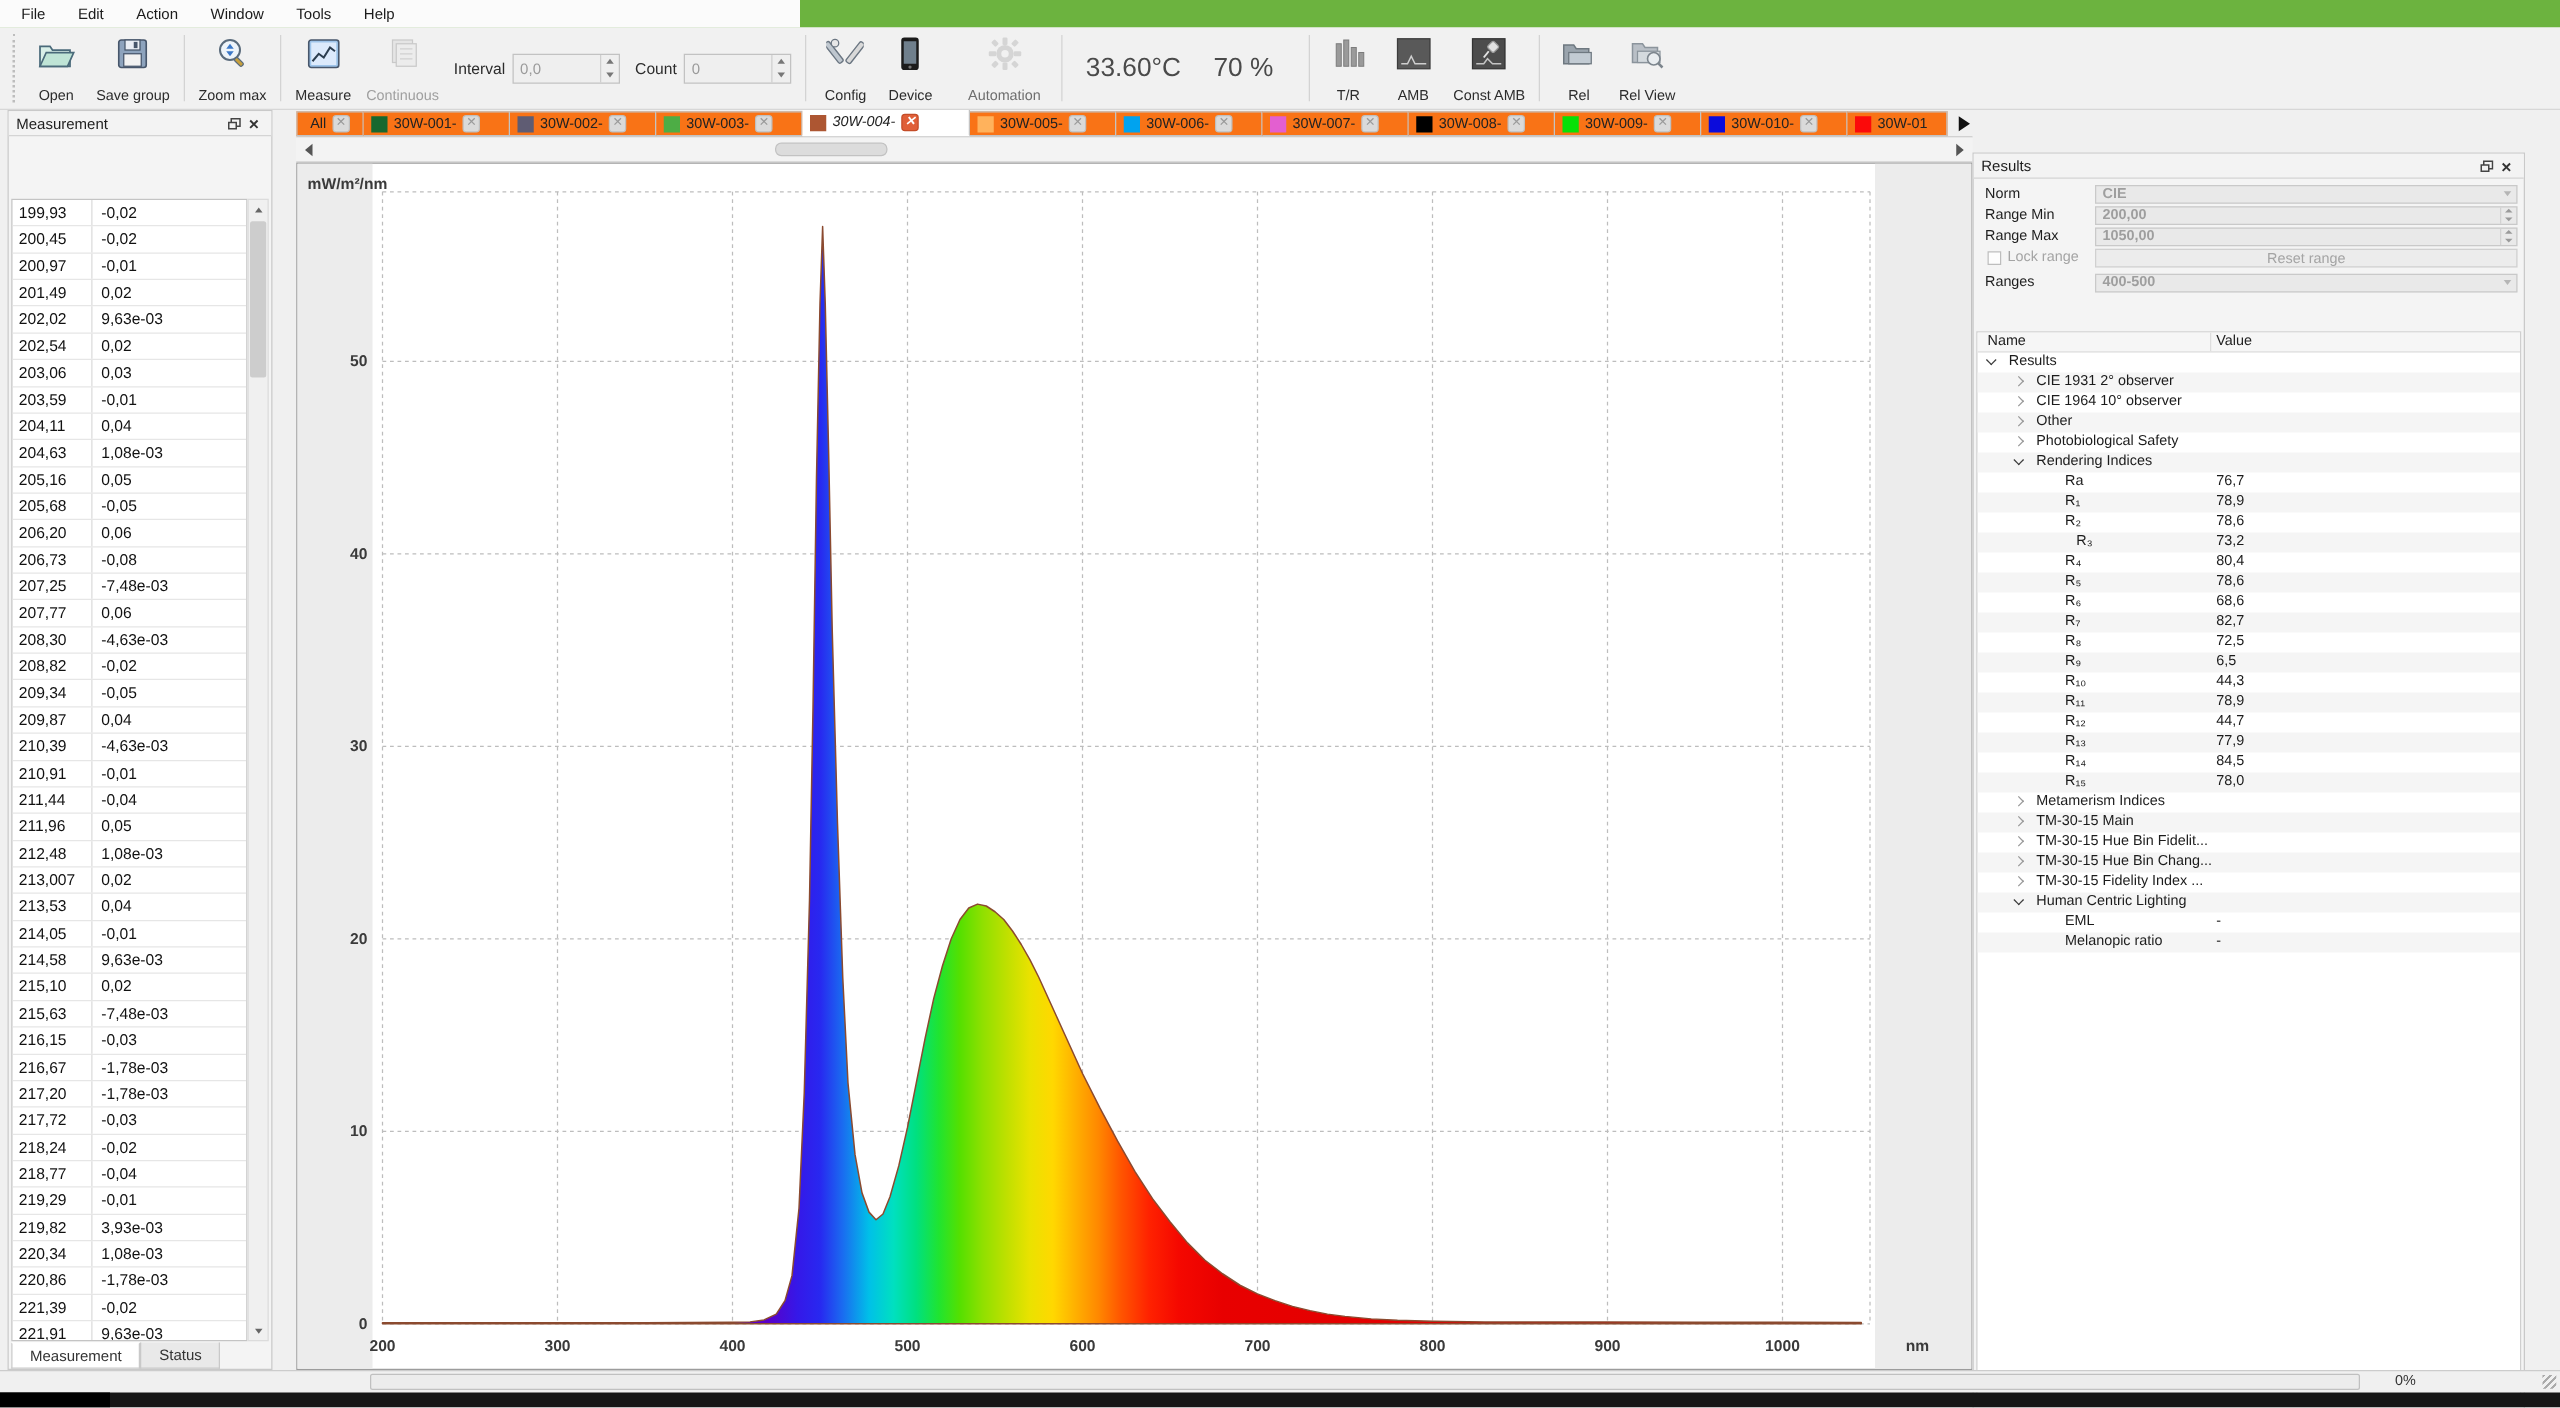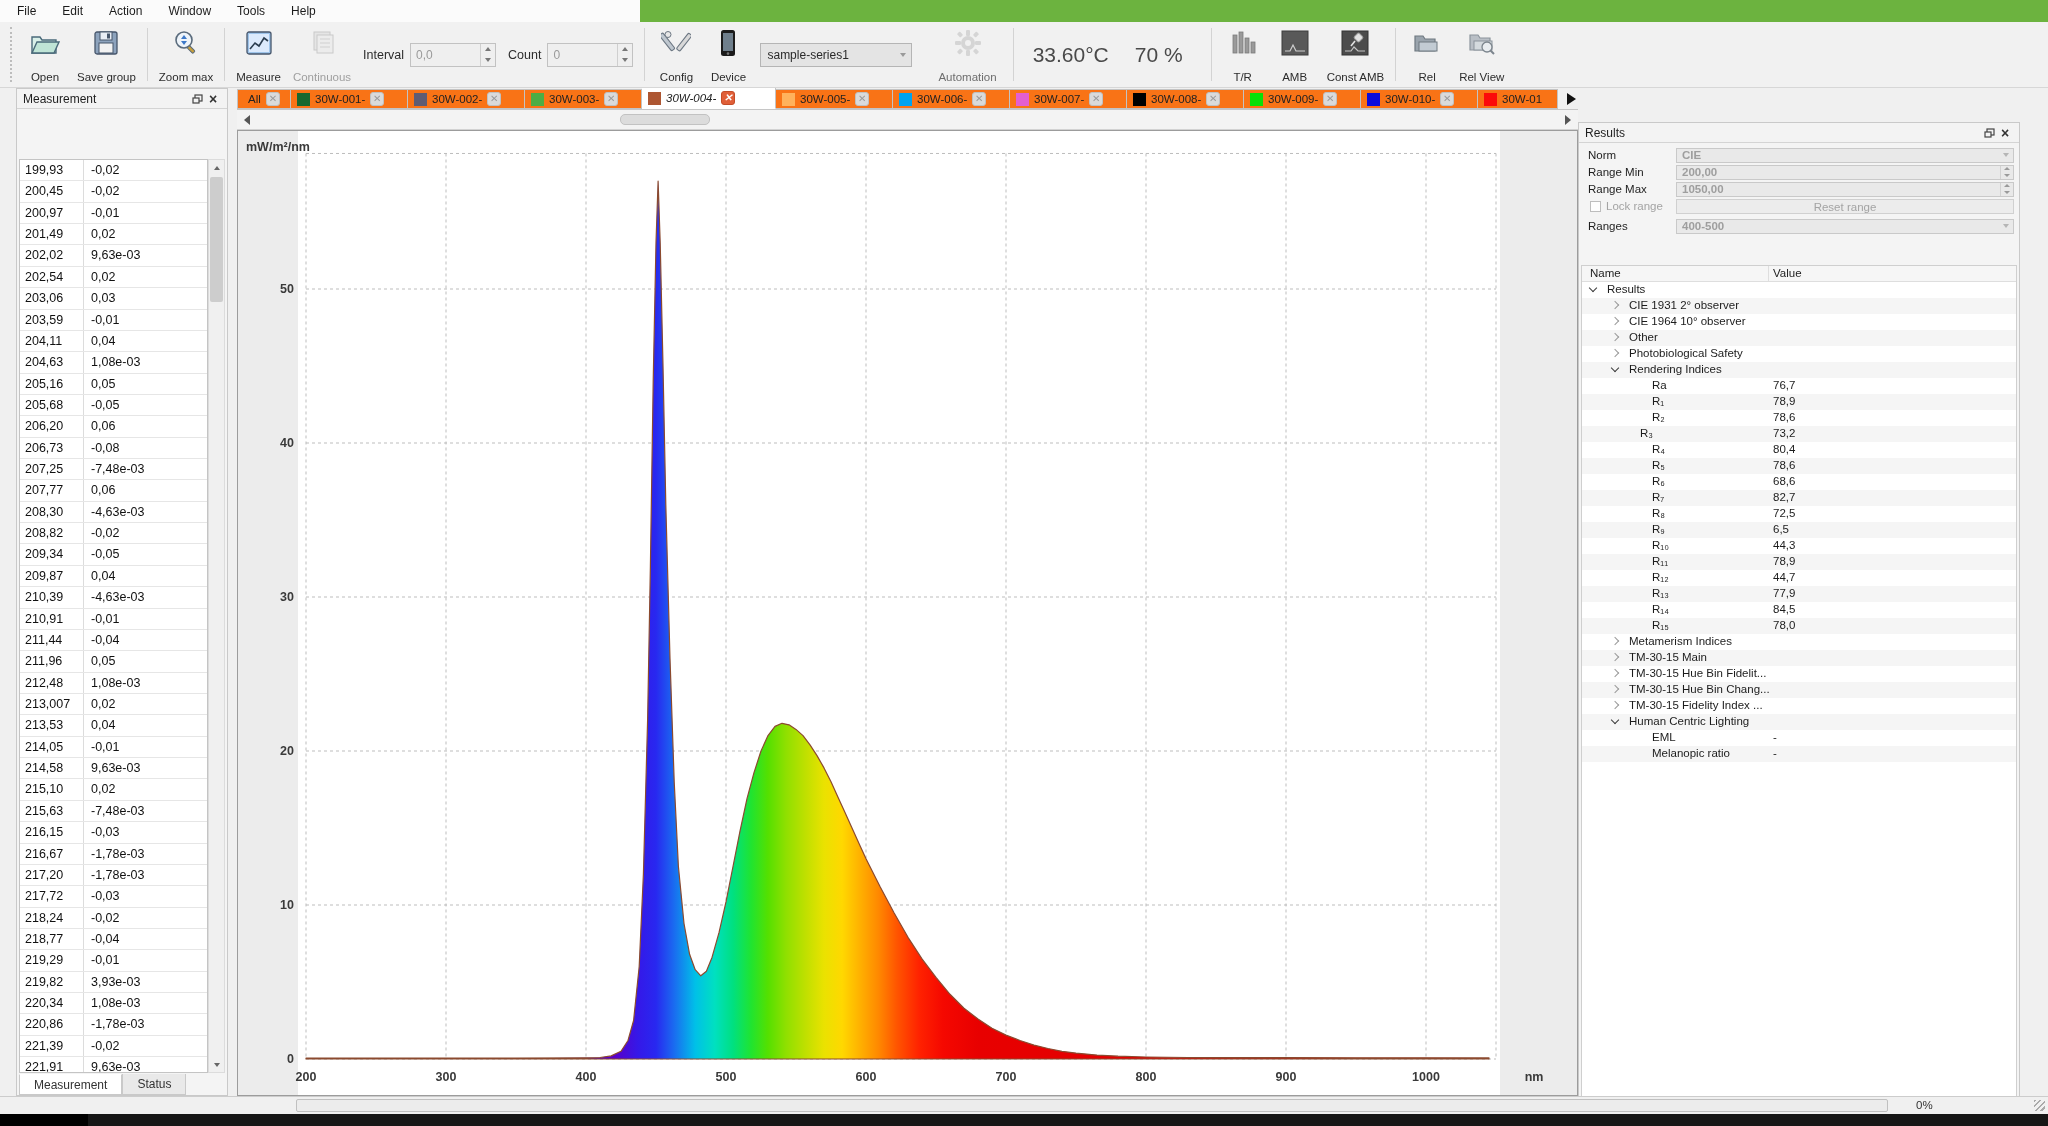--- a/index.html
+++ b/index.html
@@ -33,21 +33,21 @@
   .tri-dn { width:0; height:0; border-left:3.5px solid transparent; border-right:3.5px solid transparent; border-top:4px solid #777; }
   .combo { display:flex; align-items:center; border:1px solid #b5b5b5; background:#e9e9e9; height:24px; width:130px; }
   .combo .val { flex:1; padding:0 6px; color:#2a2a2a; }
   .combo .dd { width:16px; display:flex; align-items:center; justify-content:center; }
   .tb-temp { font-size:21px; color:#4a4a4a; padding:0 14px; display:flex; align-items:center; }
   .tb-hum  { font-size:21px; color:#4a4a4a; padding:0 12px; display:flex; align-items:center; }
 
   
   .main { position:absolute; left:0; top:88px; width:2048px; height:1008px; }
   .panel { position:absolute; top:0; height:1008px; background:#f4f4f4; border:1px solid #c9c9c9; }
-  .panel-left { left:16px; width:212px; }
+  .panel-left { left:6px; width:212px; }
   .center { left:237px; width:1341px; position:absolute; top:0; height:1008px; }
   .panel-right { left:1578px; width:442px;margin-top:34px; }
   .ptitle { height:20px; background:#f3f3f3; border-bottom:1px solid #d4d4d4; display:flex; align-items:center; padding:0 6px; }
   .ptitle .t { flex:1; color:#1e1e1e; }
   .ptitle .ic { width:16px; height:14px; display:flex; align-items:center; justify-content:center; color:#444; }
   .ptitle .x { font-size:14px; font-weight:bold; color:#333; }
 
   
   .lform { padding:3px 3px 0; }
   .lrow { display:flex; align-items:center; height:23px; }
@@ -256,28 +256,20 @@
     <span class="ic">
       <svg class="icon" width="18" height="28" viewBox="0 0 18 28">
           <rect x="2" y="1" width="14" height="26" rx="2.5" fill="#1b1b1b"></rect>
           <rect x="4" y="4" width="10" height="18" fill="#6f7f8c"></rect>
           <circle cx="9" cy="24.6" r="1.3" fill="#777"></circle>
         </svg>
     </span>
     <span>Device</span>
   </div>
 
-  <div class="tb-field">
-    <div class="combo" style="width:152px;background:#e4e4e4;">
-      <span class="val">sample-series1</span>
-      <span class="dd">
-          <i class="tri-dn" style="border-top-color:#9a9a9a;"></i>
-        </span>
-    </div>
-  </div>
 
   <div class="tb-btn dis" style="margin-left:14px;">
     <span class="ic">
       <svg class="icon" width="30" height="30" viewBox="0 0 30 30">
           <g fill="#b4b4b4">
             <circle cx="15" cy="15" r="7"></circle>
             <rect x="13" y="2" width="4" height="6" rx="1"></rect>
             <rect x="13" y="22" width="4" height="6" rx="1"></rect>
             <rect x="2" y="13" width="6" height="4" rx="1"></rect>
             <rect x="22" y="13" width="6" height="4" rx="1"></rect>
@@ -803,21 +795,21 @@
           </div>
           <div class="trow alt">
             <span class="nm" style="left: 70px;">R₁</span>
             <span class="vl">78,9</span>
           </div>
           <div class="trow">
             <span class="nm" style="left: 70px;">R₂</span>
             <span class="vl">78,6</span>
           </div>
           <div class="trow alt">
-            <span class="nm" style="left: 58px;">R₃</span>
+            <span class="nm" style="left: 79px;">R₃</span>
             <span class="vl">73,2</span>
           </div>
           <div class="trow">
             <span class="nm" style="left: 70px;">R₄</span>
             <span class="vl">80,4</span>
           </div>
           <div class="trow alt">
             <span class="nm" style="left: 70px;">R₅</span>
             <span class="vl">78,6</span>
           </div>

